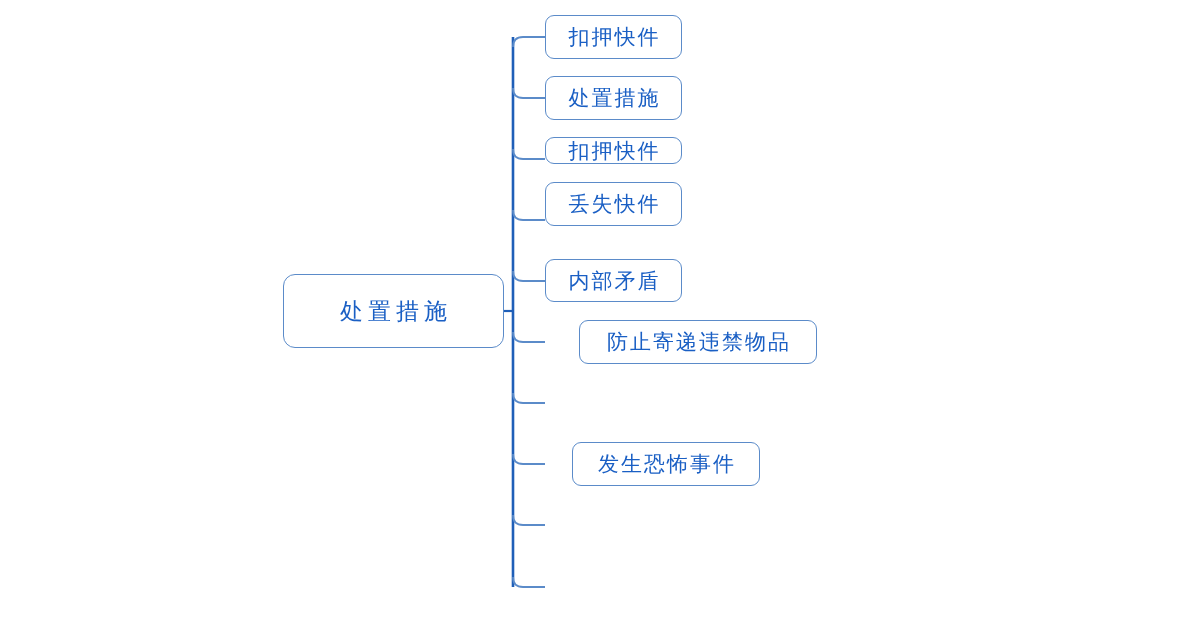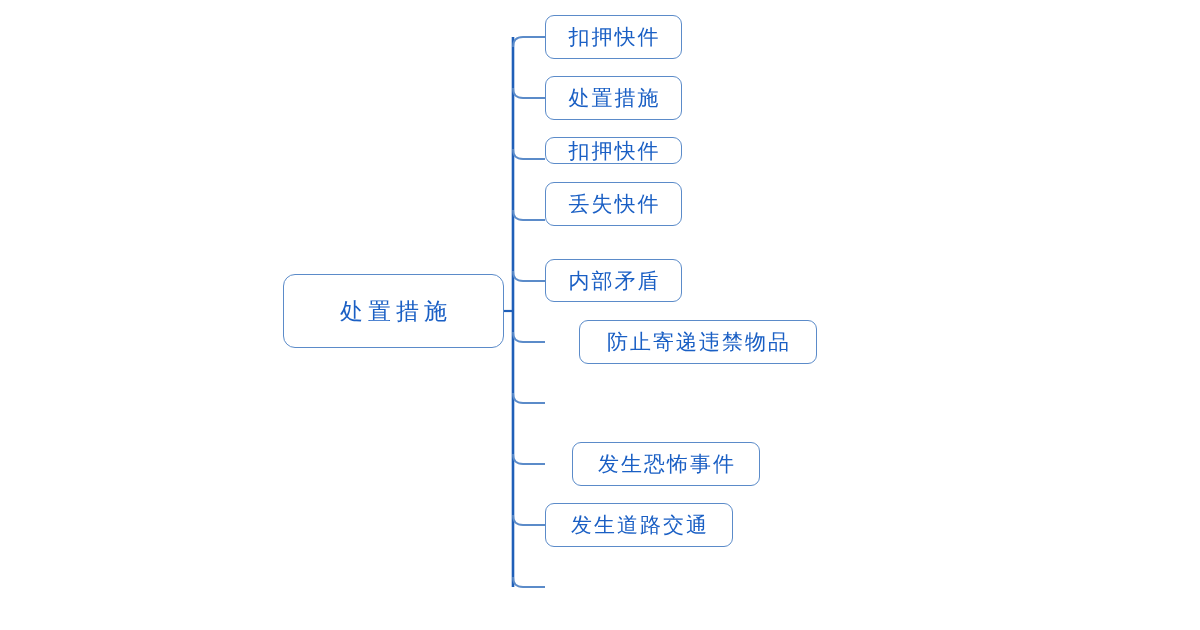--- a/index.html
+++ b/index.html
@@ -92,16 +92,13 @@
     </div>
     <div class="node node-child" style="left: 545px; width: 137px; height: 43px; top: 259px;">
       <span>内部矛盾</span>
     </div>
     <div class="node node-child" style="left: 545px; width: 238px; height: 44px; top: 320px; margin-left: 34px;">
       <span>防止寄递违禁物品</span>
     </div>
     <div class="node node-child" style="left: 545px; width: 188px; height: 44px; top: 442px; margin-left: 27px;">
       <span>发生恐怖事件</span>
     </div>
-    <div class="node node-child" style="left: 545px; width: 188px; height: 44px; top: 503px;">
-      <span>发生道路交通</span>
-    </div>
   </div>
 
 </body></html>

